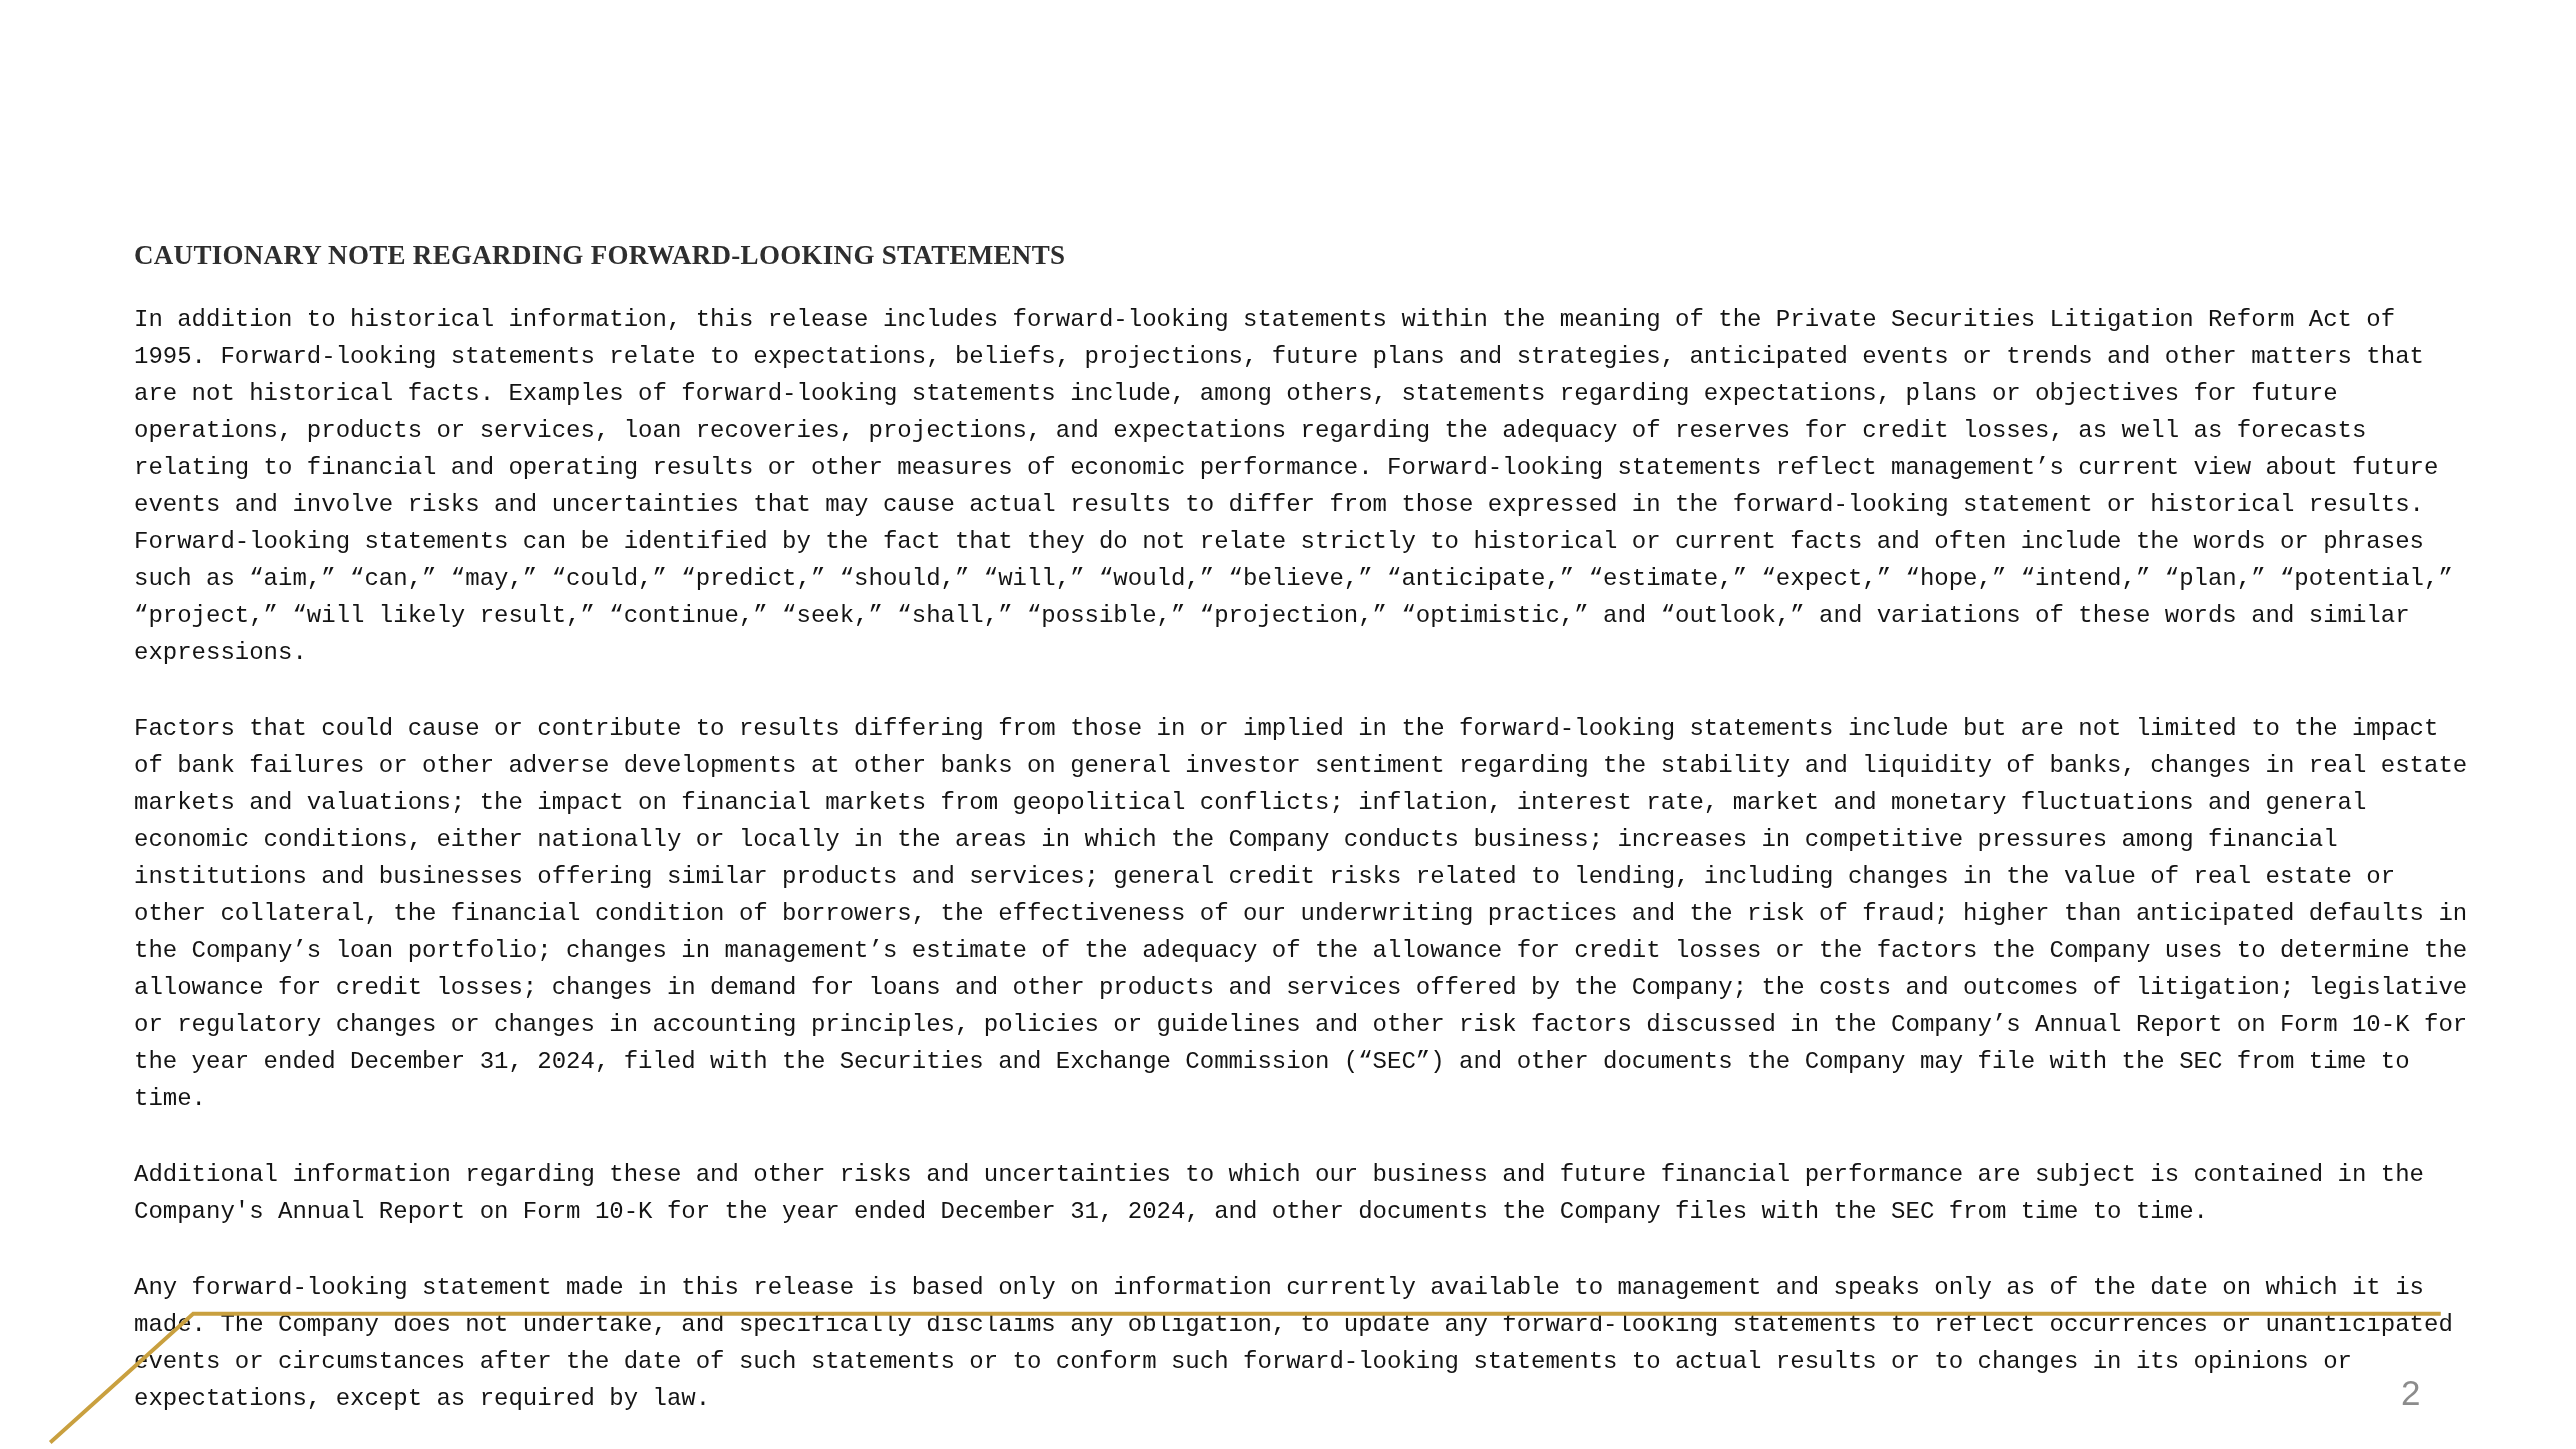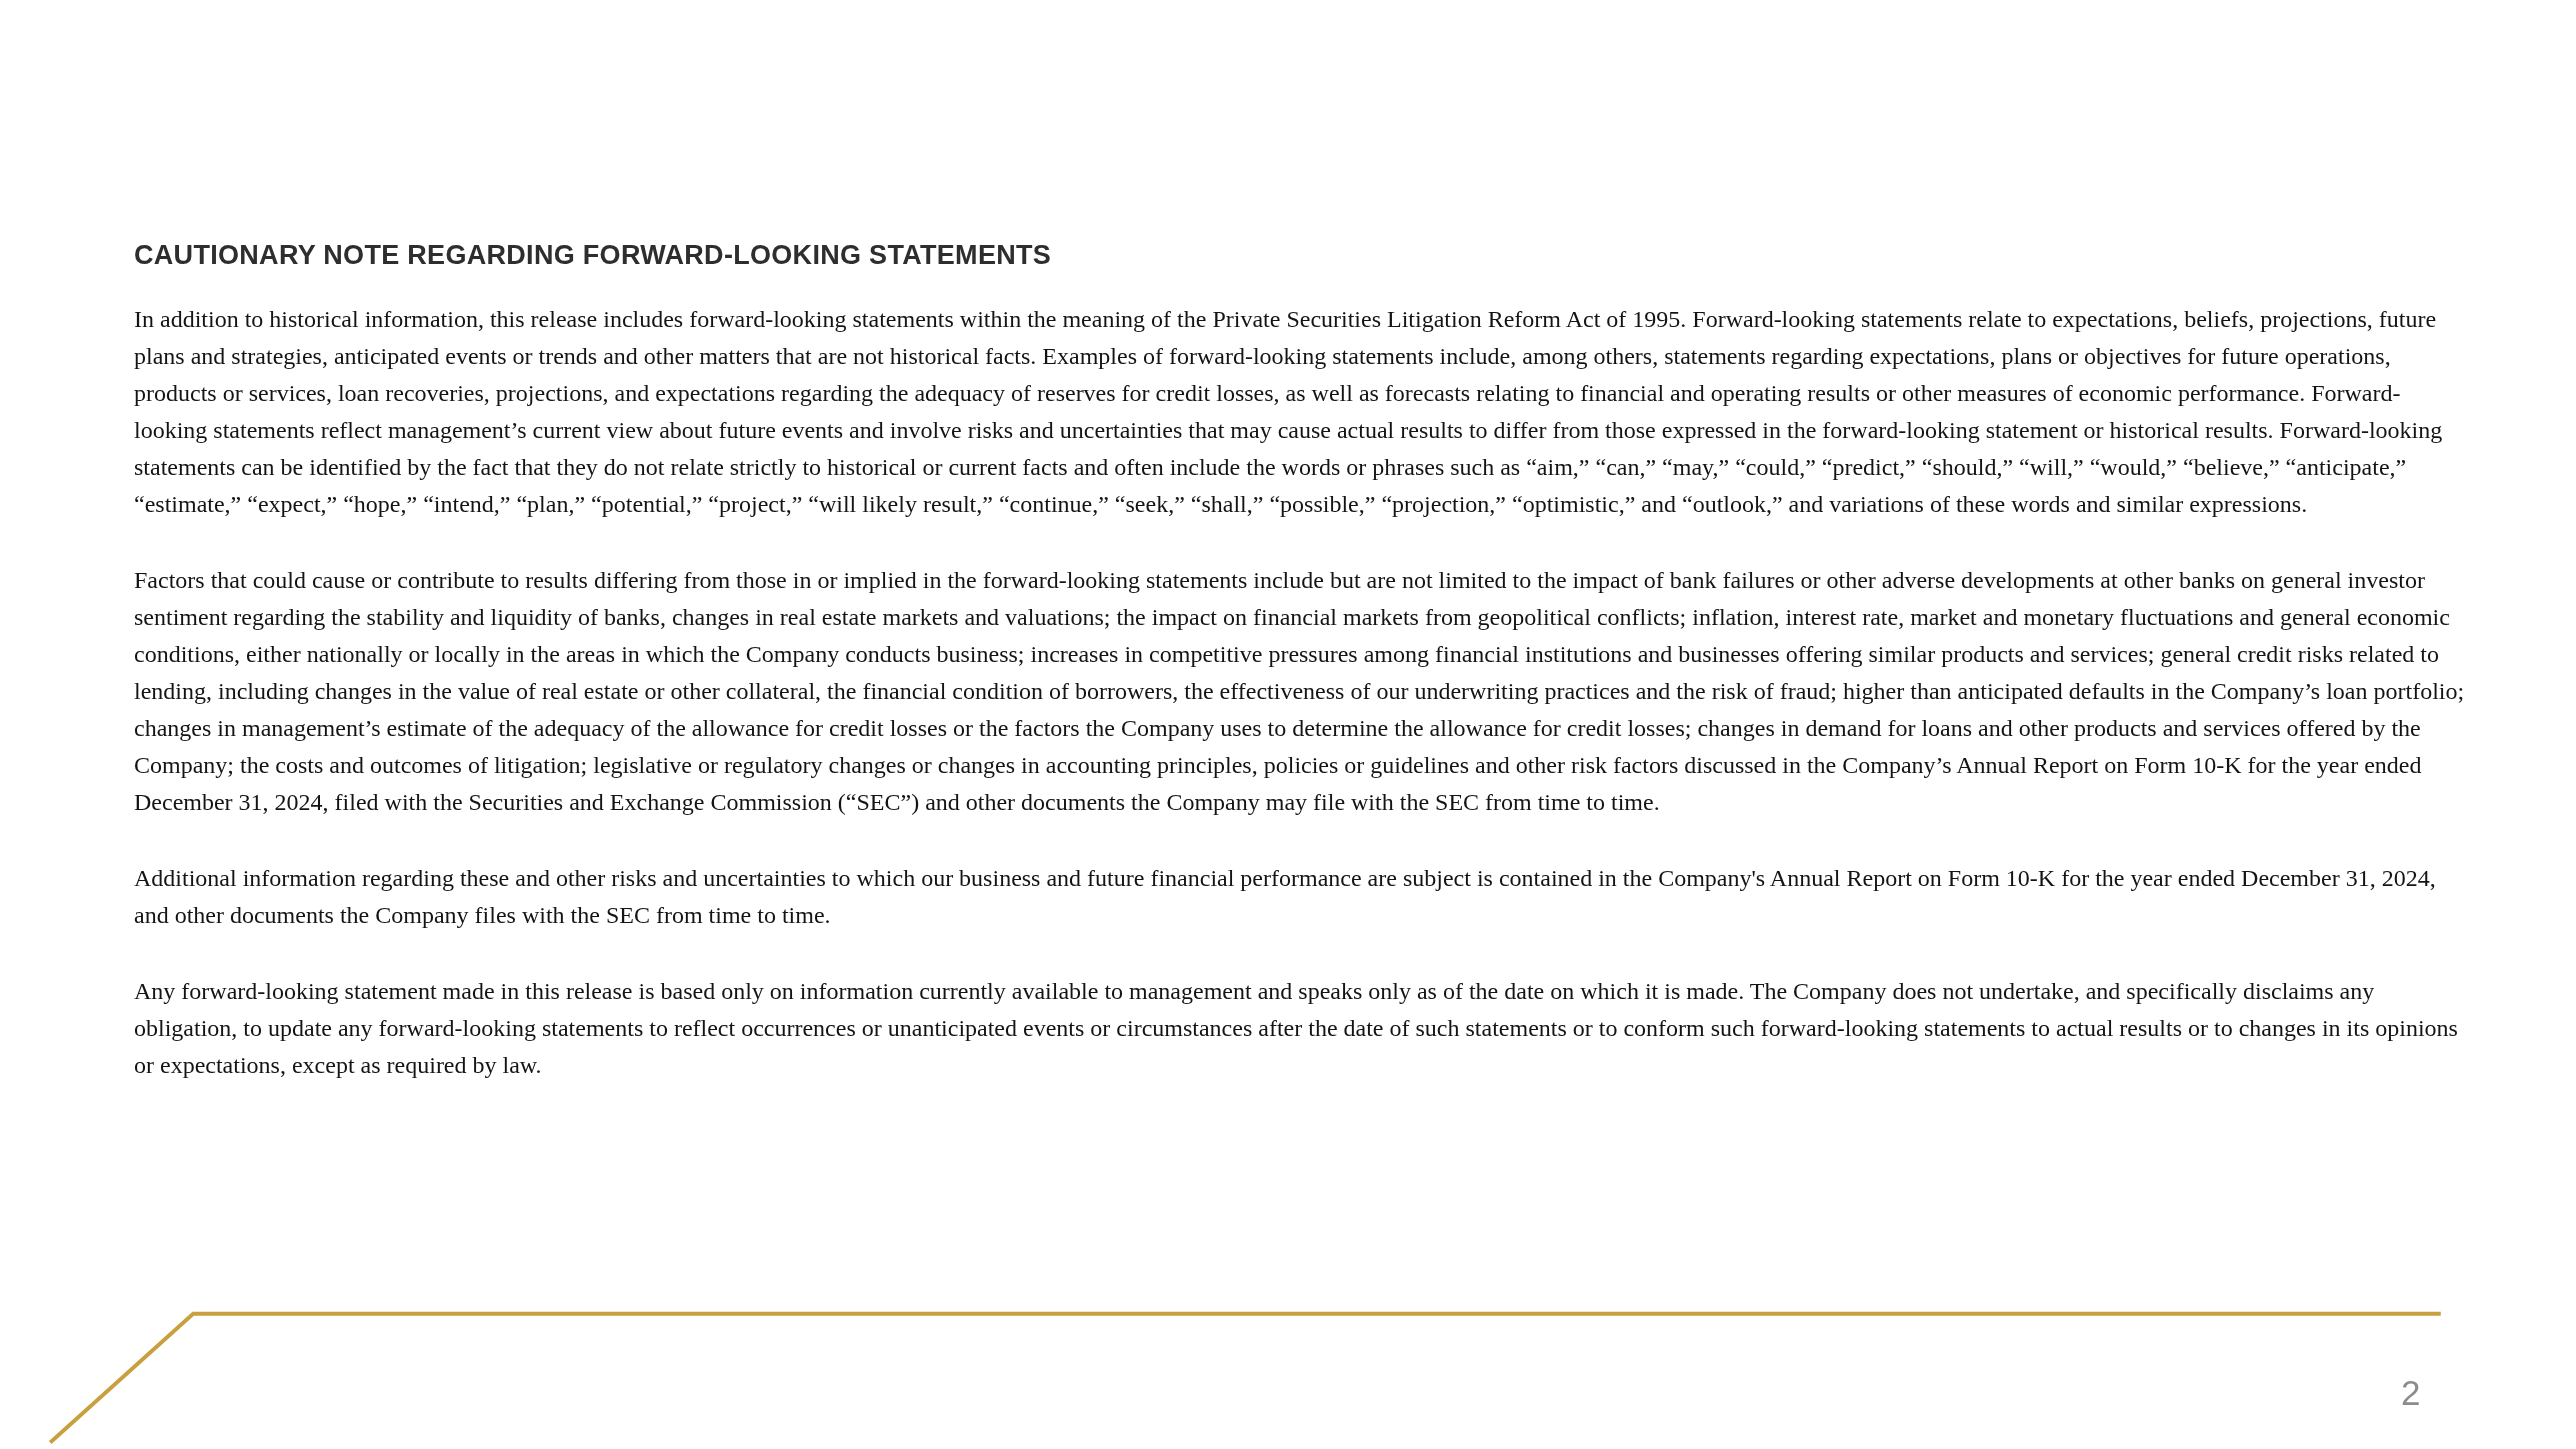--- a/index.html
+++ b/index.html
@@ -25,39 +25,40 @@
     font-weight: 400;
     font-size: 81px;
     letter-spacing: 2.6px;
     color: #C9A03F;
     white-space: nowrap;
   }
   .section-heading {
     position: absolute;
     left: 134px;
     top: 240px;
-    font-family: Liberation Sans, sans-serif;
+    font-family: Liberation Serif, serif;
     font-weight: 700;
     font-size: 27px;
     letter-spacing: 0.3px;
     color: #2E2E2E;
     white-space: nowrap;
   }
   .body-text {
     position: absolute;
     left: 134px;
     top: 301px;
     width: 2335px;
     color: #141414;
   }
   .body-text p {
     margin: 0 0 39px 0;
     font-size: 24px;
     line-height: 37px;
     text-align: left;
+    font-family: Liberation Mono, monospace;
   }
   .accent-line-svg {
     position: absolute;
     left: 0;
     top: 0;
     width: 2576px;
     height: 1449px;
     pointer-events: none;
   }
   .page-number {

